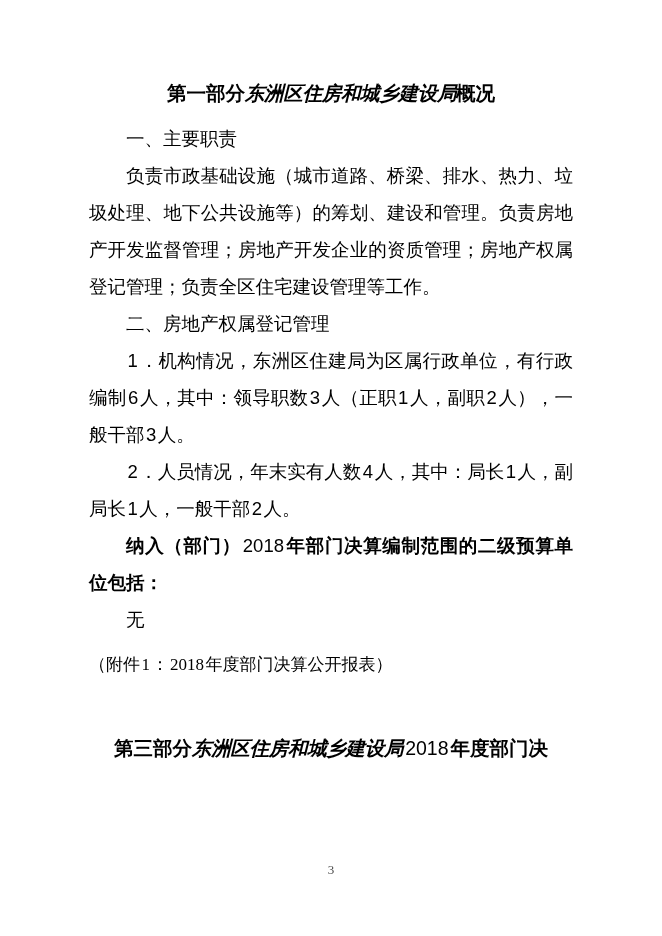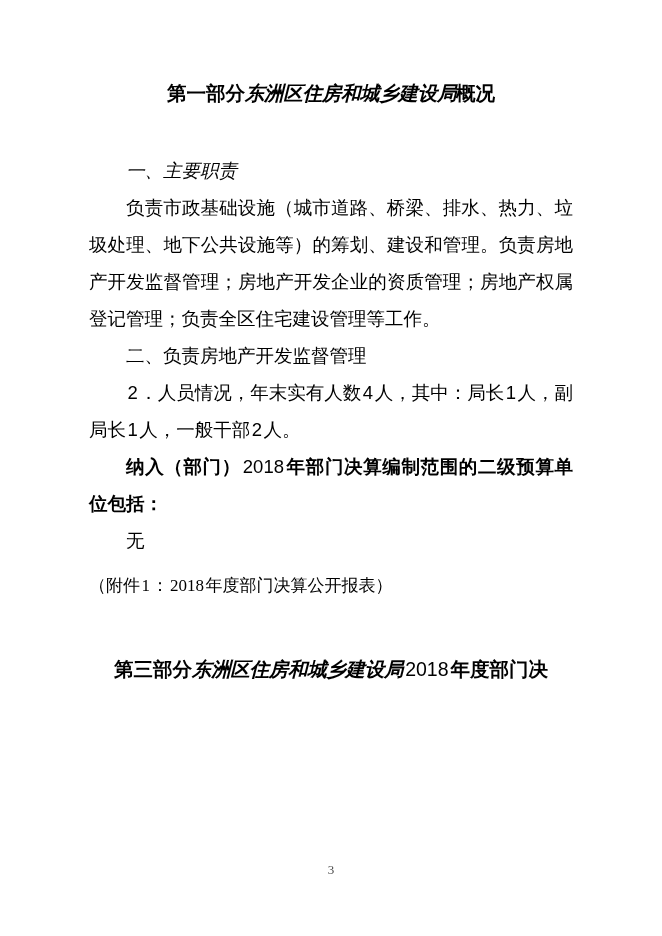--- a/index.html
+++ b/index.html
@@ -86,21 +86,21 @@
     line-height: 30px;
     text-align: left;
   }
   .attach-note .sn {
     font-family: "Liberation Serif", "DejaVu Serif", serif;
     padding: 0 1.5px;
   }
 
   
   .sp-top-title { margin-top: 78px; }
-  .sp-after-title { margin-top: 44px; font-style: italic; }
+  .sp-after-title { margin-top: 12px; }
   .sp-before-part2 { margin-top: 44px; }
   .sp-before-attach { margin-top: 12px; }
   .sp-before-part3 { margin-top: 50px; }
 
   
   .page-number {
     position: absolute;
     left: 0;
     right: 0;
     top: 862px;
@@ -122,23 +122,26 @@
 
     <div class="para indent2 sp-after-title">
       <span>一、主要职责</span>
     </div>
 
     <div class="para indent2">
       <span>负责市政基础设施（城市道路、桥梁、排水、热力、垃圾处理、地下公共设施等）的筹划、建设和管理。负责房地产开发监督管理；房地产开发企业的资质管理；房地产权属登记管理；负责全区住宅建设管理等工作。</span>
     </div>
 
     <div class="para indent2">
-      <span>二、负责房地产开发监督管理</span>
+      <span>二、房地产权属登记管理</span>
     </div>
 
+    <div class="para indent2">
+      <span class="n">1</span><span>．机构情况，东洲区住建局为区属行政单位，有行政编制</span><span class="n">6</span><span>人，其中：领导职数</span><span class="n">3</span><span>人（正职</span><span class="n">1</span><span>人，副职</span><span class="n">2</span><span>人），一般干部</span><span class="n">3</span><span>人。</span>
+    </div>
 
     <div class="para indent2">
       <span class="n">2</span><span>．人员情况，年末实有人数</span><span class="n">4</span><span>人，其中：局长</span><span class="n">1</span><span>人，副局长</span><span class="n">1</span><span>人，一般干部</span><span class="n">2</span><span>人。</span>
     </div>
 
     <div class="para indent2 bold-para">
       <span>纳入</span><span class="bold-italic">（部门）</span><span class="num-reg">2018</span><span>年部门决算编制范围的二级预算单位包括：</span>
     </div>
 
     <div class="para indent2">

